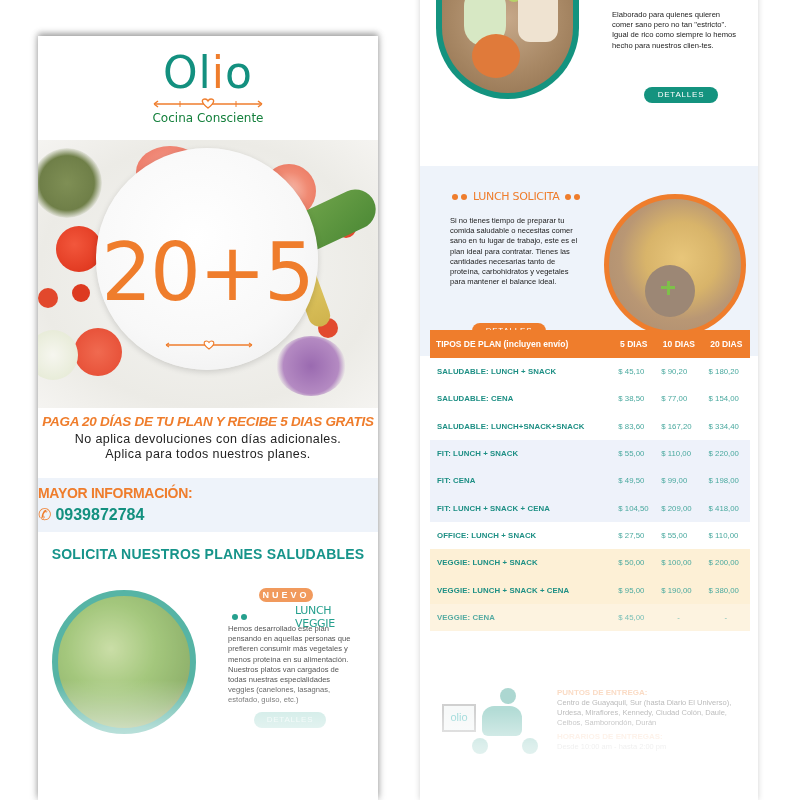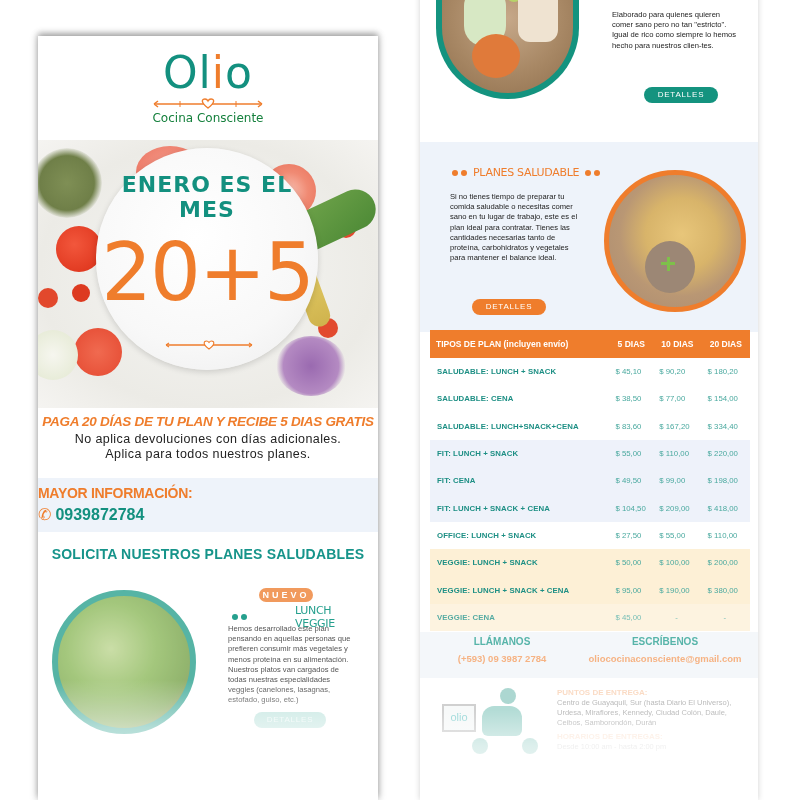--- a/index.html
+++ b/index.html
@@ -56,21 +56,21 @@
   .dots { display: inline-flex; gap: 3px; }
   .dots i { width: 6px; height: 6px; border-radius: 50%; display: inline-block; }
   .veggie-title { left: 194px; top: 34px; color: #26a08e; gap: 48px; }
   .veggie-title .dots i { background: #26a08e; }
   .body-text { position: absolute; font-size: 7.6px; line-height: 10.2px; color: #333; }
   .veggie-text { left: 190px; top: 54px; width: 130px; color: #555; }
   .btn { position: absolute; height: 16px; border-radius: 8px; color: #fff; font-size: 8px; text-align: center; line-height: 16px; letter-spacing: 0.8px; }
   .btn-veggie { left: 216px; top: 142px; width: 72px; background: #bfe4de; color: #eaf7f5; }
 
   
-  .fit-block { position: relative; height: 142px; }
+  .fit-block { position: relative; height: 166px; }
   .fit-img { left: 16px; top: -14px; width: 143px; height: 113px; border-radius: 0 0 72px 72px; border: 6px solid #14937f; border-top: none; background: radial-gradient(circle at 50% 30%, #c6a889 0%, #a88865 55%, #8f6f4d 100%); overflow: hidden; }
   .fit-text { left: 192px; top: 10px; width: 130px; color: #222; }
   .btn-fit { left: 224px; top: 87px; width: 74px; background: #14937f; }
 
   .lunch-block { position: relative; height: 190px; background: #eef3fa; }
   .lunch-title { left: 32px; top: 24px; color: #ef7d2c; }
   .lunch-title .dots i { background: #ef7d2c; }
   .lunch-text { left: 30px; top: 50px; width: 130px; color: #222; }
   .btn-lunch { left: 52px; top: 157px; width: 74px; background: #ef7d2c; }
   .lunch-img { left: 184px; top: 28px; width: 142px; height: 142px; border: 5px solid #ef7d2c; background: radial-gradient(circle at 55% 45%, #e8c67a 0%, #d8b46a 35%, #b99774 60%, #a98a70 100%); }
@@ -122,21 +122,20 @@
     <div class="veg" style="left:34px;top:144px;width:18px;height:18px;background:#dd3a20;"></div>
     <div class="veg" style="left:298px;top:78px;width:20px;height:20px;background:#e3482e;"></div>
     <div class="veg" style="left:280px;top:178px;width:20px;height:20px;background:#e24a2e;"></div>
     <div class="veg" style="left:250px;top:60px;width:90px;height:40px;border-radius:30px;background:linear-gradient(160deg,#6fa34a,#4d8a36);transform:rotate(-25deg);"></div>
     <div class="veg" style="left:262px;top:118px;width:22px;height:70px;border-radius:12px;background:linear-gradient(#e6cf6a,#cfb34d);transform:rotate(-20deg);"></div>
     <div class="veg" style="left:238px;top:196px;width:70px;height:60px;background:radial-gradient(circle,#9a6ab0 0%,#b48ac2 60%,rgba(180,138,194,0) 75%);"></div>
     <div class="veg" style="left:36px;top:188px;width:48px;height:48px;background:radial-gradient(circle,#f06a50 0%,#e8533a 70%,rgba(232,83,58,0.4) 100%);"></div>
     <div class="veg" style="left:-10px;top:190px;width:50px;height:50px;background:radial-gradient(circle,#f6f6ef 0%,#e8ecd9 70%,rgba(232,236,217,0) 100%);"></div>
 
     <div class="plate">
-      <div class="plate-title"><span>ENERO ES EL MES</span></div>
       <div class="plate-promo">20+5</div>
       <svg class="plate-line" viewBox="0 0 90 10">
           <line x1="2" y1="5" x2="88" y2="5" stroke="#ef7d2c" stroke-width="1.3"></line>
           <path d="M2 5 L5 3 M2 5 L5 7 M88 5 L85 3 M88 5 L85 7" stroke="#ef7d2c" stroke-width="1.2" fill="none"></path>
           <path d="M45 9 C38 4 40 1 42.5 1 C44 1 45 2.5 45 2.5 C45 2.5 46 1 47.5 1 C50 1 52 4 45 9 Z" fill="#fff" stroke="#ef7d2c" stroke-width="1.1"></path>
         </svg>
     </div>
   </div>
 
   <div class="promo-head">PAGA 20 DÍAS DE TU PLAN Y RECIBE 5 DIAS GRATIS</div>
@@ -185,21 +184,21 @@
     <div class="body-text fit-text">Elaborado para quienes quieren comer sano pero no tan "estricto". Igual de rico como siempre lo hemos hecho para nuestros clien-tes.</div>
     <div class="btn btn-fit">DETALLES</div>
   </div>
 
   <div class="lunch-block">
     <div class="sect-title lunch-title">
       <span class="dots">
           <i></i>
           <i></i>
         </span>
-      <span>PLANES SALUDABLE</span>
+      <span>LUNCH SOLICITA</span>
       <span class="dots">
           <i></i>
           <i></i>
         </span>
     </div>
     <div class="body-text lunch-text">Si no tienes tiempo de preparar tu comida saludable o necesitas comer sano en tu lugar de trabajo, este es el plan ideal para contratar. Tienes las cantidades necesarias tanto de proteína, carbohidratos y vegetales para mantener el balance ideal.</div>
     <div class="btn btn-lunch">DETALLES</div>
     <div class="circle-img lunch-img">
       <div style="position:absolute;left:36px;top:66px;width:50px;height:52px;border-radius:50%;background:#9c8775;"></div>
       <div style="position:absolute;left:58px;top:82px;width:3px;height:14px;background:#7ec04a;"></div>
@@ -223,21 +222,21 @@
           <td class="price">$ 90,20</td>
           <td class="price">$ 180,20</td>
         </tr>
       <tr class="row-white">
           <td class="name">SALUDABLE: CENA</td>
           <td class="price">$ 38,50</td>
           <td class="price">$ 77,00</td>
           <td class="price">$ 154,00</td>
         </tr>
       <tr class="row-white">
-          <td class="name">SALUDABLE: LUNCH+SNACK+CENA</td>
+          <td class="name">SALUDABLE: LUNCH+SNACK+SNACK</td>
           <td class="price">$ 83,60</td>
           <td class="price">$ 167,20</td>
           <td class="price">$ 334,40</td>
         </tr>
       <tr class="row-blue">
           <td class="name">FIT: LUNCH + SNACK</td>
           <td class="price">$ 55,00</td>
           <td class="price">$ 110,00</td>
           <td class="price">$ 220,00</td>
         </tr>
@@ -273,30 +272,20 @@
         </tr>
       <tr class="row-yellow" style="opacity:0.75;">
           <td class="name">VEGGIE: CENA</td>
           <td class="price">$ 45,00</td>
           <td class="price" style="padding-left:22px;">-</td>
           <td class="price" style="padding-left:22px;">-</td>
         </tr>
     </tbody>
   </table>
 
-  <div class="contact" style="opacity:0.85;">
-    <div class="contact-col" style="left:22px;width:120px;top:4px;">
-      <div class="contact-label">LLÁMANOS</div>
-      <div class="contact-value">(+593) 09 3987 2784</div>
-    </div>
-    <div class="contact-col" style="left:160px;width:170px;top:4px;">
-      <div class="contact-label">ESCRÍBENOS</div>
-      <div class="contact-value">oliococinaconsciente@gmail.com</div>
-    </div>
-  </div>
 
   <div class="delivery">
     <div style="position:absolute;left:22px;top:10px;width:100px;height:70px;">
       <div style="position:absolute;left:0;top:16px;width:34px;height:28px;border:2px solid #999;background:#eef2f2;font-size:11px;color:#2aa;text-align:center;line-height:22px;">olio</div>
       <div style="position:absolute;left:58px;top:0;width:16px;height:16px;border-radius:50%;background:#4aa89a;"></div>
       <div style="position:absolute;left:40px;top:18px;width:40px;height:30px;border-radius:12px 12px 6px 6px;background:#58b3a5;"></div>
       <div style="position:absolute;left:30px;top:50px;width:16px;height:16px;border-radius:50%;background:#58b3a5;"></div>
       <div style="position:absolute;left:80px;top:50px;width:16px;height:16px;border-radius:50%;background:#58b3a5;"></div>
     </div>
     <div class="del-label" style="left:137px;top:10px;">PUNTOS DE ENTREGA:</div>

